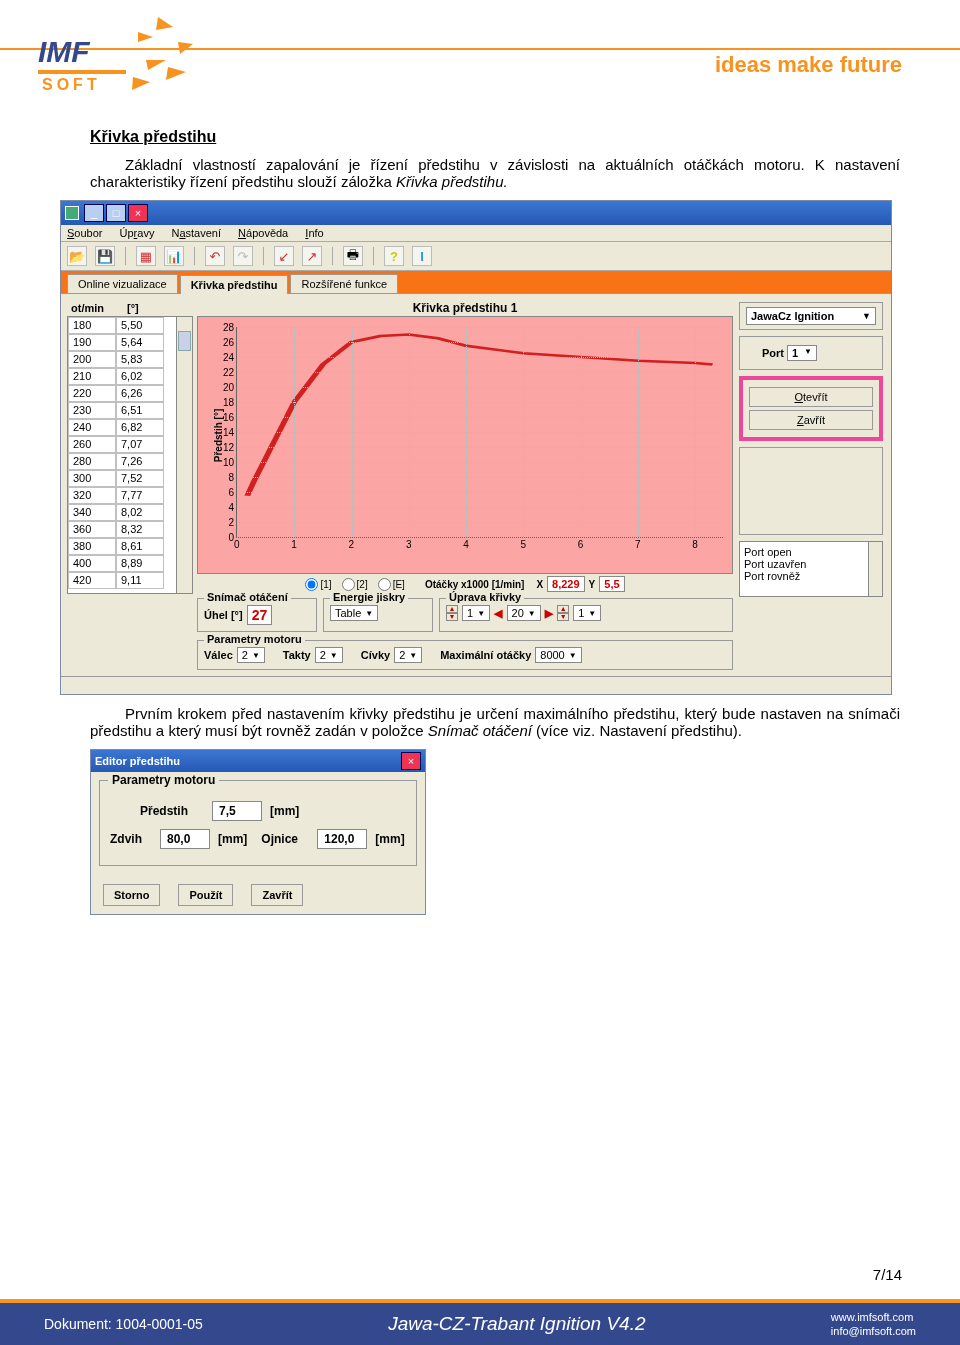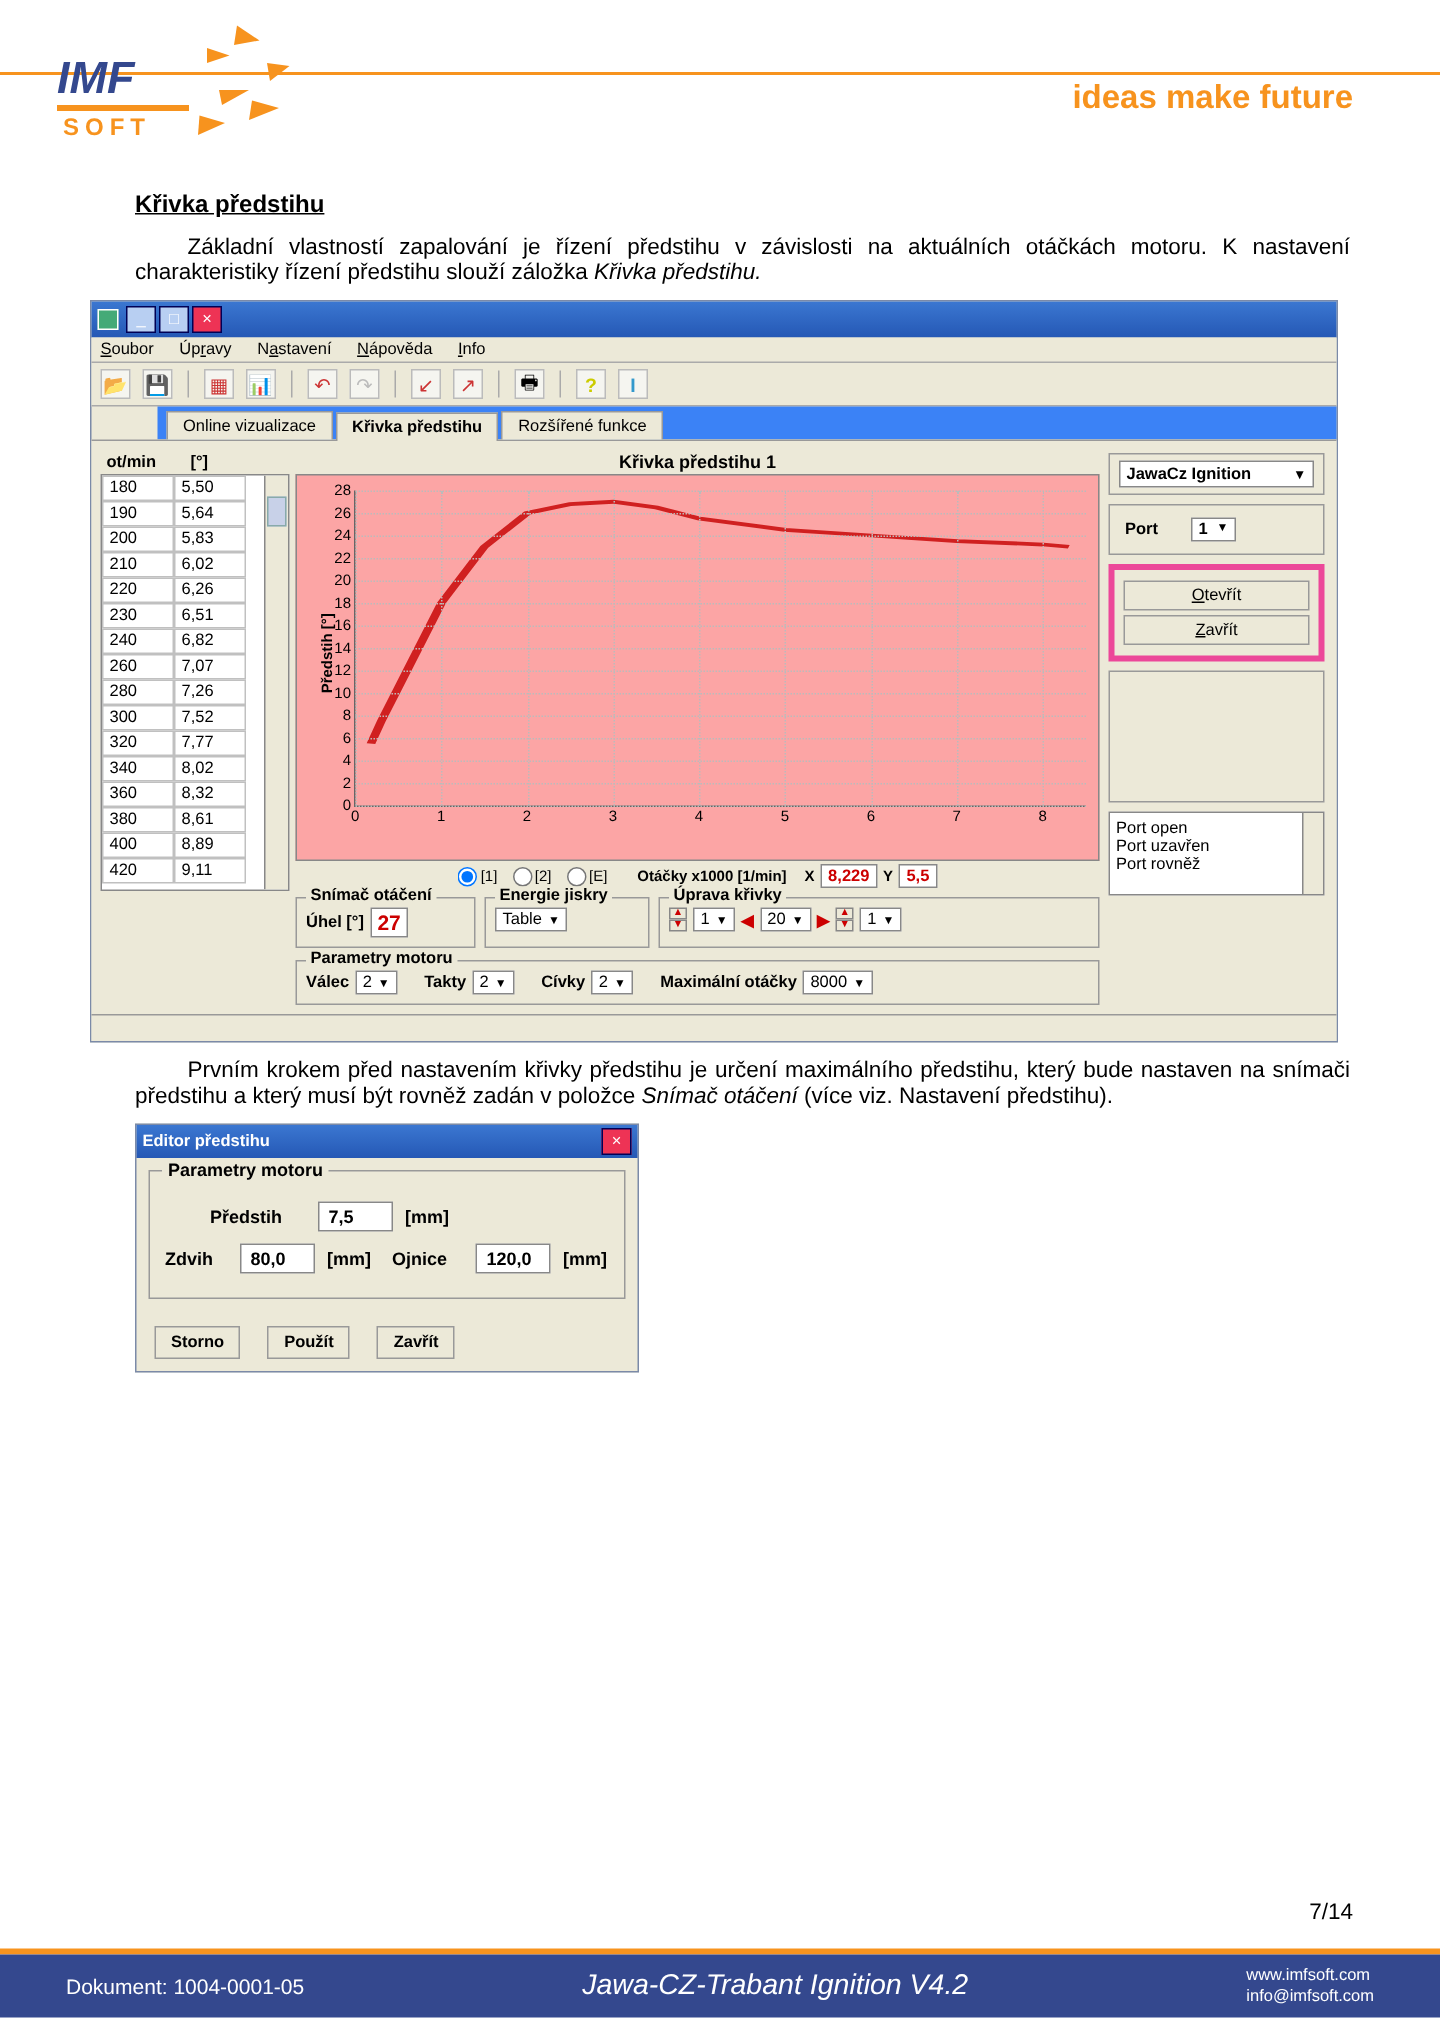--- a/index.html
+++ b/index.html
@@ -31,21 +31,21 @@
   .titlebar .ttl { flex: 1; font-weight: bold; }
   .winbtns { display: flex; gap: 2px; }
   .winbtns span { width: 20px; height: 18px; background: #b8cff2; border: 1px solid #005; font-size: 11px; text-align: center; line-height: 16px; }
   .winbtns .close { background: #e35; color: #fff; }
   .menubar { background: #ece9d8; padding: 2px 6px; border-bottom: 1px solid #aaa; }
   .menubar span { margin-right: 14px; }
   .menubar span u { text-decoration: underline; }
   .toolbar { background: #ece9d8; padding: 4px 6px; border-bottom: 1px solid #aaa; display: flex; gap: 8px; align-items:center;}
   .toolbar .tbtn { width: 20px; height: 20px; border: 1px solid #bbb; background: #f5f5f0; display: inline-flex; align-items: center; justify-content: center; font-size: 13px; }
   .toolbar .sep { width: 1px; height: 18px; background: #aaa; margin: 0 2px; }
-  .tabs { background: #3b82f6; padding: 3px 6px 0; display: flex; margin-left: 44px; }
+  .tabs { background: #f97316; padding: 3px 6px 0; display: flex; }
   .tab { padding: 3px 10px; border: 1px solid #999; border-bottom: none; background: #ece9d8; margin-right: 2px; font-size: 11px; }
   .tab.active { background: #ece9d8; font-weight: bold; position: relative; top: 1px; }
   .mainpanel { background: #ece9d8; padding: 6px; border-top: 1px solid #999; display: flex; gap: 4px; }
   .leftcol { width: 126px; }
   .headers-row { display: flex; font-weight: bold; padding: 2px 4px; }
   .datatable { background: #fff; border: 1px solid #888; height: 278px; overflow: hidden; position: relative; }
   .datatable .row { display: flex; }
   .datatable .cell { border: 1px solid #c0c0c0; padding: 1px 4px; width: 48px; height: 17px; font-size: 11px; }
   .datatable .cell:first-child { width: 48px; }
   .datatable .scroll { position: absolute; right: 0; top: 0; bottom: 0; width: 16px; background: #ece9d8; border-left: 1px solid #888; }
@@ -62,21 +62,21 @@
   .curve { position: absolute; left: 0; top: 0; width: 100%; height: 100%; }
   .under-chart { display: flex; align-items: center; gap: 4px; font-size: 10px; padding: 2px 6px; justify-content: center;}
   .radio { display: inline-flex; align-items: center; gap: 2px; margin-right: 6px; }
   .radio input { margin: 0; }
   .valbox { border: 1px solid #888; padding: 1px 4px; background: #fff; font-weight: bold; color: #c00; font-size: 11px; }
   .rightcol { width: 148px; padding: 2px; }
   .rbox { border: 1px solid #999; background: #ece9d8; margin-bottom: 6px; padding: 4px 6px; }
   .rbox.green { border: 4px solid #ec4899; }
   .combobox { background: #fff; border: 1px solid #888; padding: 2px 4px; display: flex; justify-content: space-between; align-items: center; font-weight: bold; }
   .combobox .arr { font-size: 9px; }
-  .portrow { display: flex; align-items: center; gap: 22px; margin: 4px 4px; font-weight: bold; }
+  .portrow { display: flex; align-items: center; gap: 3px; margin: 4px 16px; font-weight: bold; }
   .portrow .pbox { background: #fff; border: 1px solid #888; width: 30px; padding: 1px 4px; display:flex; justify-content:space-between;}
   .btn { display: block; background: #ece9d8; border: 1px solid #999; text-align: center; padding: 3px; margin: 3px 0; font-size: 11px; }
   .logbox { background: #fff; border: 1px solid #888; padding: 4px; font-size: 11px; height: 56px; position: relative; }
   .logbox .scroll2 { position: absolute; right: 0; top: 0; bottom: 0; width: 14px; background: #ece9d8; border-left: 1px solid #888; }
   .grouprow { display: flex; gap: 6px; margin-top: 4px; }
   .group { border: 1px solid #999; padding: 3px 6px; position: relative; flex:1; }
   .group .glabel { position: absolute; top: -8px; left: 6px; background: #ece9d8; font-size: 11px; font-weight: bold; padding: 0 3px; }
   .fieldrow { display: flex; align-items: center; gap: 4px; padding: 3px 0; font-size: 11px; }
   .fieldrow .fl { font-weight: bold; }
   .fieldrow .fv { background: #fff; border: 1px solid #888; padding: 1px 4px; }

